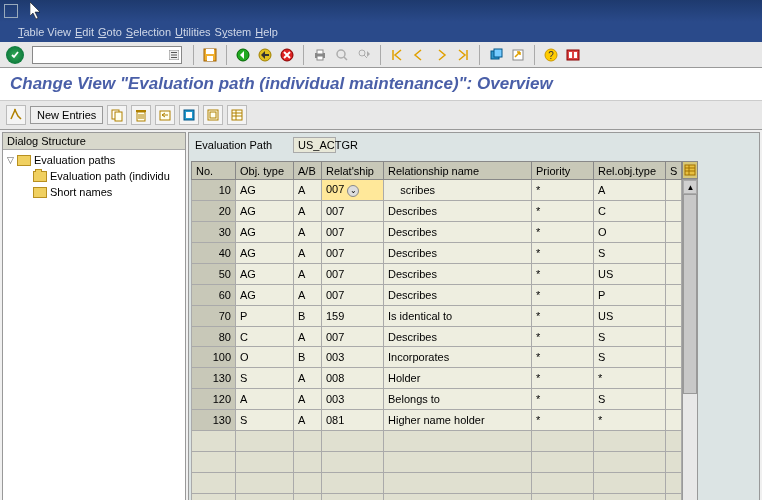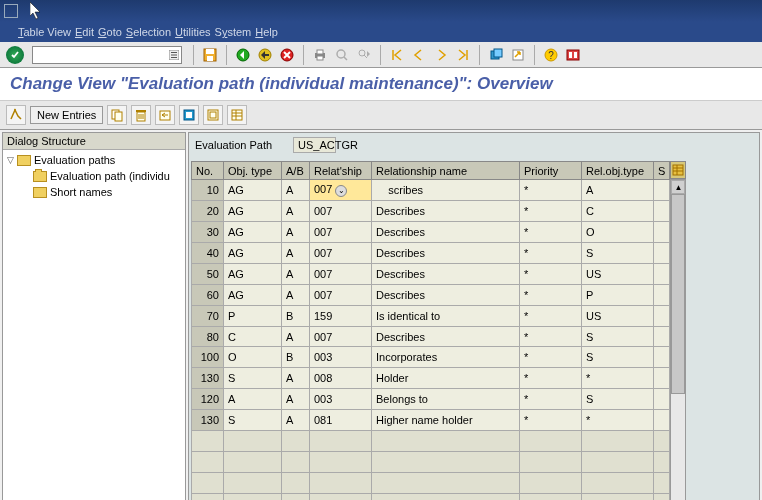--- a/index.html
+++ b/index.html
@@ -55,21 +55,21 @@
   .grid tr.active td.cell-rel { background: #ffe89a; }
   .grid tr.empty td { background:#e0e0d0; }
   .f4 { width:12px; height:12px; border:1px solid #888; border-radius:50%; display:inline-block; vertical-align:middle; background:#ddd; font-size:8px; text-align:center; line-height:10px;}
   
   .vscroll { width: 16px; background: #e0e0e0; border:1px solid #999; display:flex; flex-direction:column; }
   .vs-btn { height:14px; background:#d0d0d0; border:1px solid #aaa; display:flex; align-items:center; justify-content:center; cursor:pointer; font-size:8px;}
   .vs-track { flex:1; background:#e8e8e8; position:relative;}
   .vs-thumb { position:absolute; top:0; left:0; right:0; height:200px; background:#c8c8c8; border:1px solid #999;}
   .config-btn { width:16px; height:18px; background:#d8c878; border:1px solid #888; cursor:pointer; display:flex; align-items:center; justify-content:center; }
   
-  .col-no{width:32px;} .col-obj{width:58px;} .col-ab{width:28px;} .col-rel{width:62px;}
+  .col-no{width:44px;} .col-obj{width:58px;} .col-ab{width:28px;} .col-rel{width:62px;}
   .col-relname{width:148px;} .col-prio{width:62px;} .col-robj{width:72px;} .col-s{width:12px;}
 </style>
 </head>
 <body>
 
 <svg class="cursor" width="14" height="18">
     <path d="M0 0 L0 14 L3 11 L6 17 L8 16 L5 10 L10 10 Z" fill="#fff" stroke="#000" stroke-width="0.5"></path>
   </svg>
 
 <div class="titlebar">

